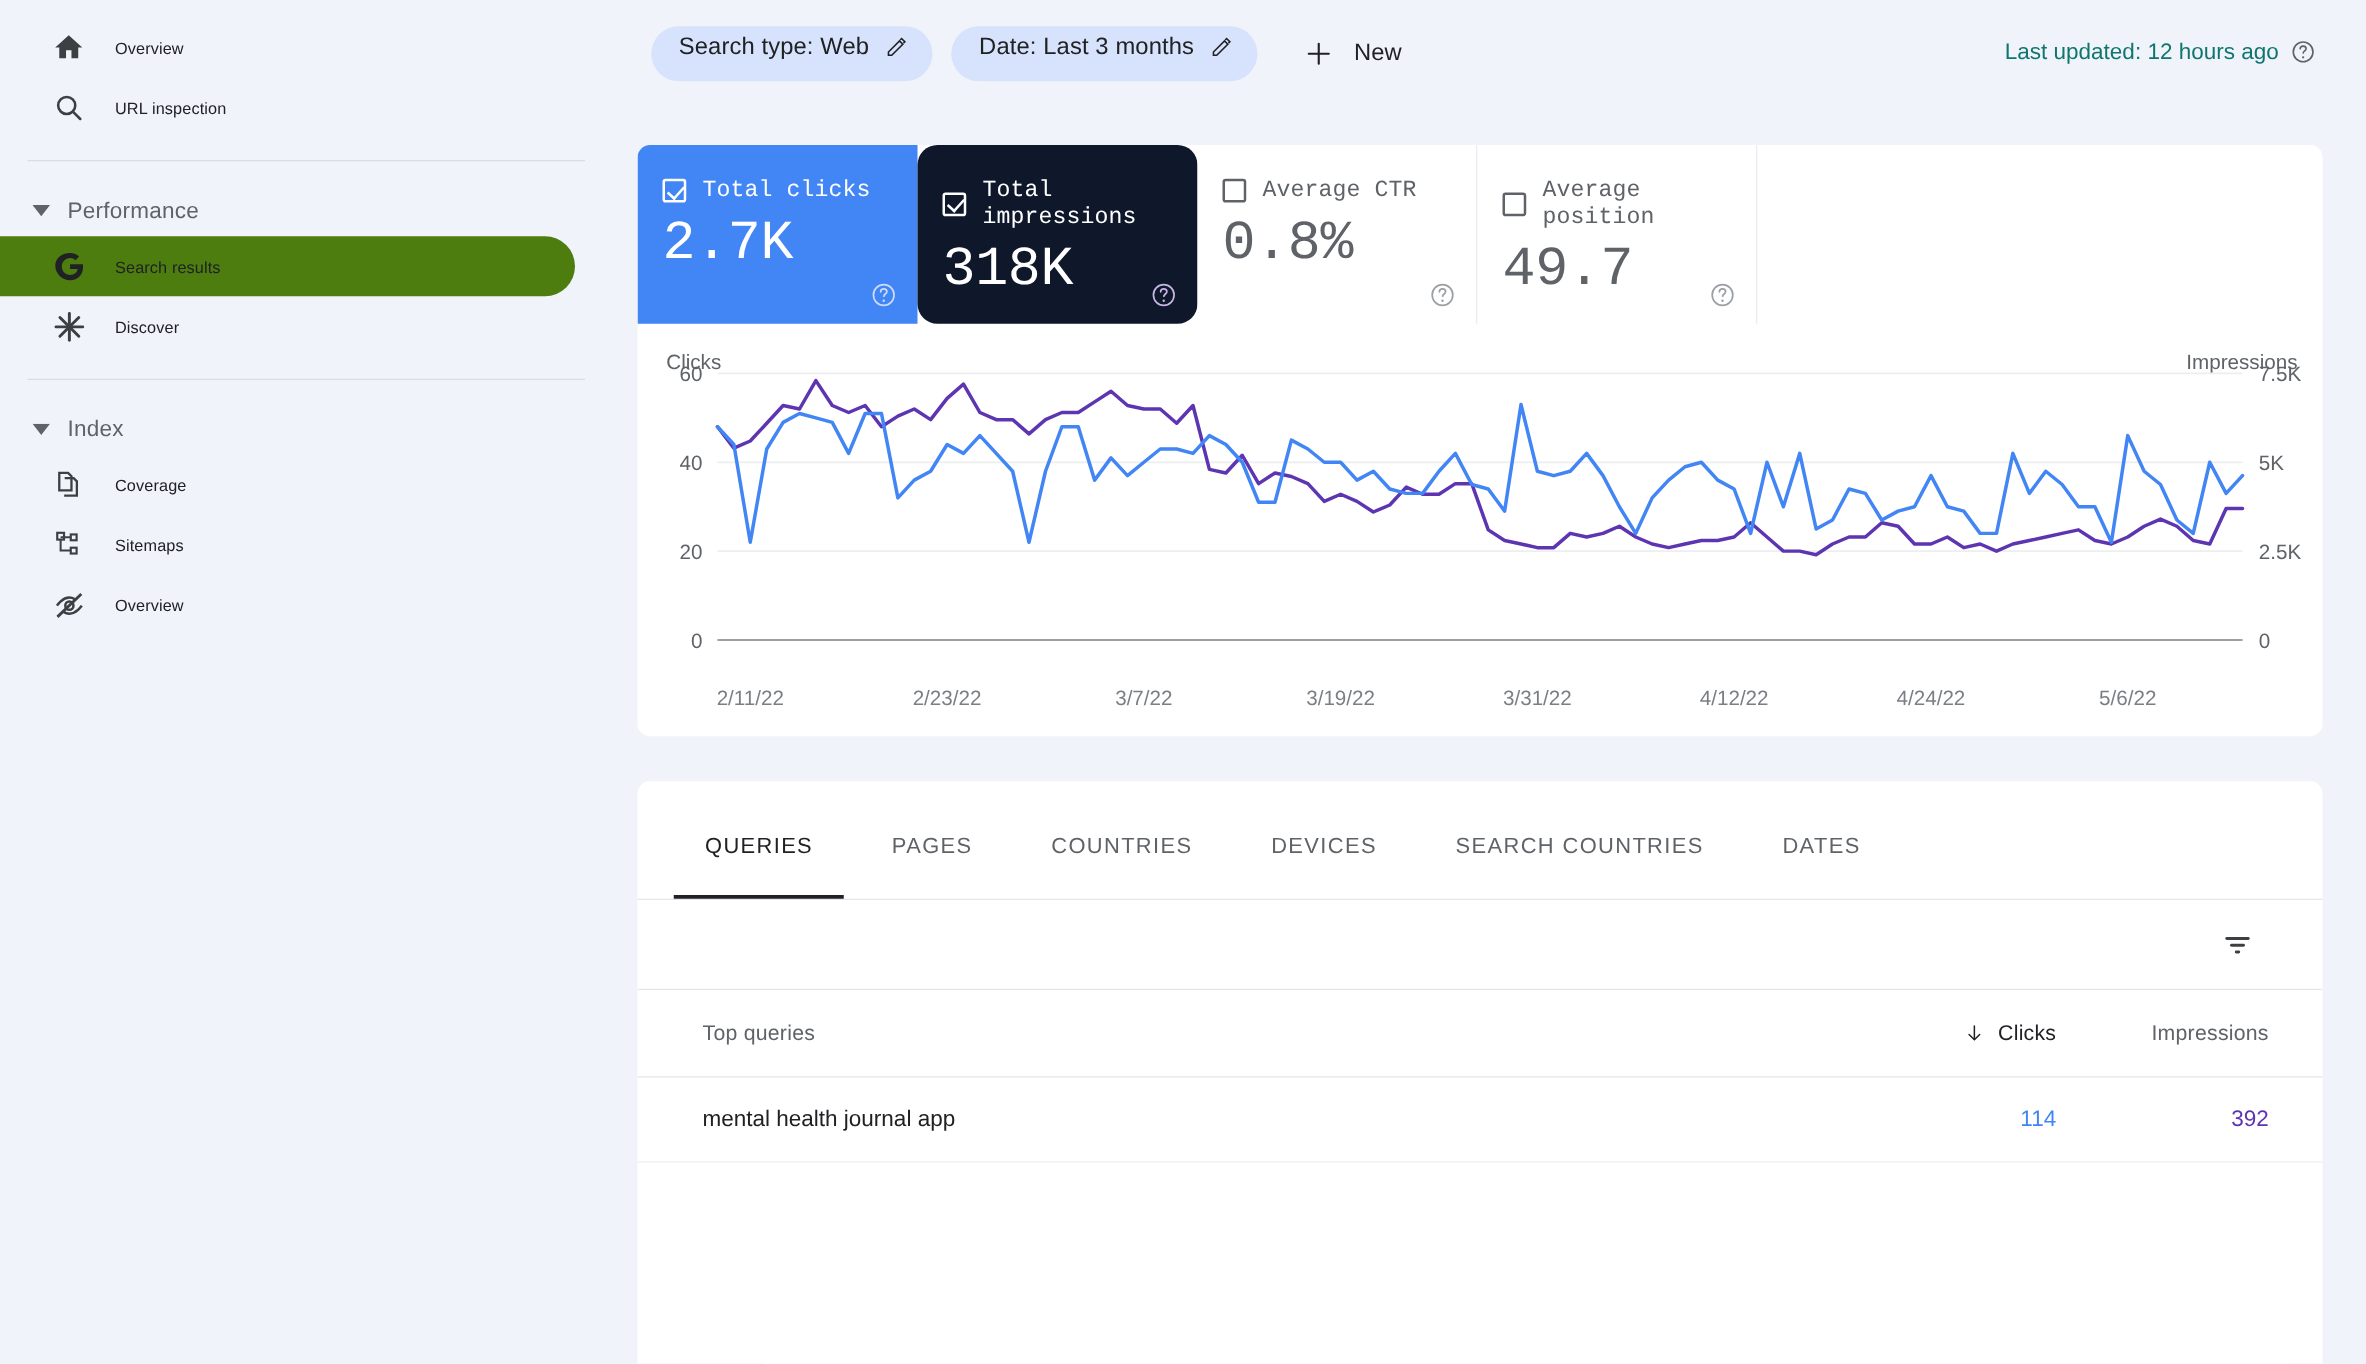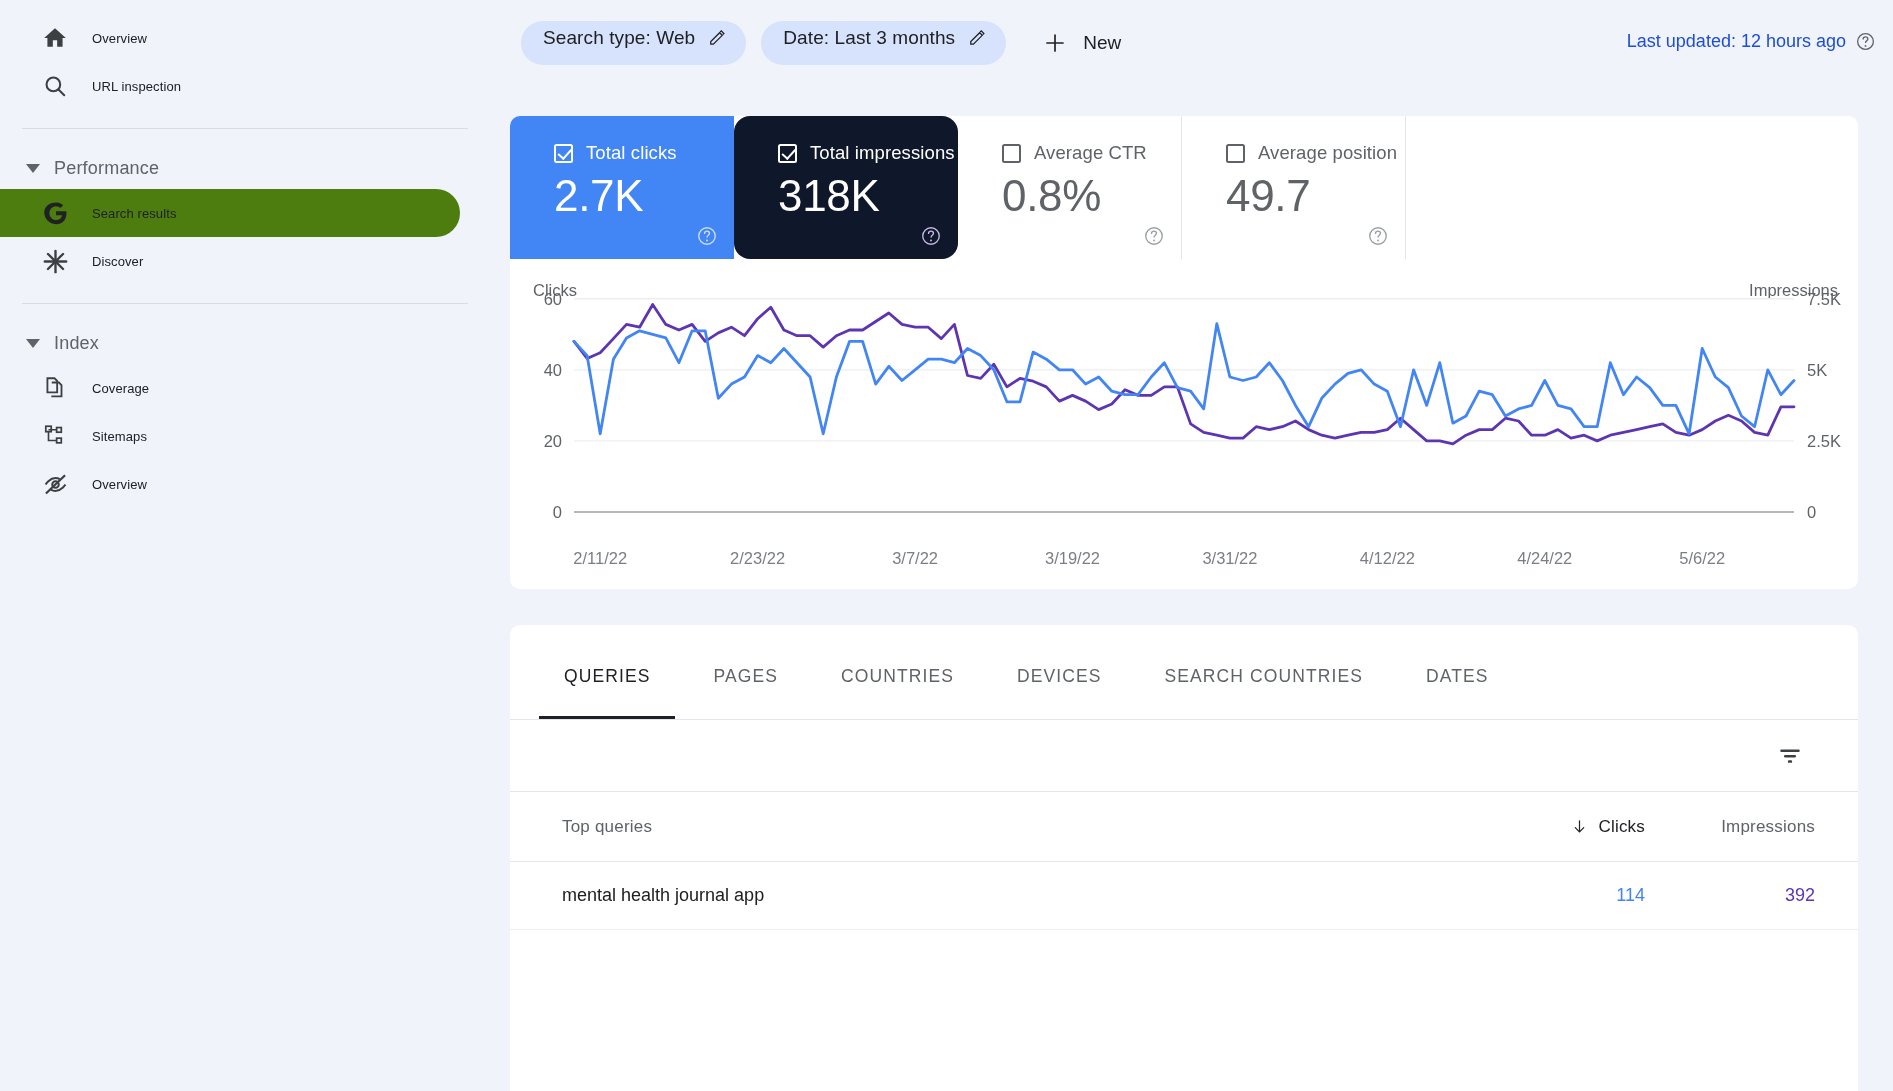--- a/index.html
+++ b/index.html
@@ -75,42 +75,43 @@
   .chip-label { font-size: 19px; color: #202124; letter-spacing: .1px; }
   .chip-pencil { margin-left: 13px; display: flex; align-items: center; }
   .newbtn {
     display: flex; align-items: center;
     height: 44px; padding: 0 14px; margin-left: 8px;
     cursor: pointer; border-radius: 4px;
   }
   .newbtn-plus { margin-right: 16px; display: flex; }
   .newbtn-label { font-size: 19px; color: #202124; }
   .lastupd {
-    position: absolute; right: 17px; top: 31px;
-    display: flex; align-items: center;
-    font-size: 18px; color: #1d4ed8;
+    position: absolute; right: 40px; top: 31px;
+    display: flex; align-items: center;
+    font-size: 18px; color: #0f766e;
   }
   .lastupd-help { margin-left: 9px; display: flex; }
 
   
   .perfcard {
     position: absolute; left: 2px; top: 116px;
     width: 1348px; height: 473px;
     background: #FFFFFF;
     border-radius: 10px;
     overflow: hidden;
   }
   .metrics { display: flex; height: 143px; width: 100%; }
   .metric {
     position: relative;
     width: 224px; flex: 0 0 224px;
-    padding: 26px 0 0 44px;
+    padding: 26px 0 0 20px;
     background: #FFFFFF;
     border-right: 1px solid #E4E6EB;
     cursor: pointer;
+    font-family: Liberation Mono, monospace;
   }
   .metric.blue { background: #4285F4; border-right: none; }
   .metric.purple { background: #0f172a; border-right: none; border-radius: 16px; }
   .metric.filler { flex: 1 1 auto; width: auto; border-right: none; cursor: default; }
   .metric-head { display: flex; align-items: center; }
   .cb {
     width: 19px; height: 19px; flex: 0 0 19px;
     border: 2px solid #5F6368; border-radius: 2.5px;
     margin-right: 13px; position: relative; background: transparent;
   }

